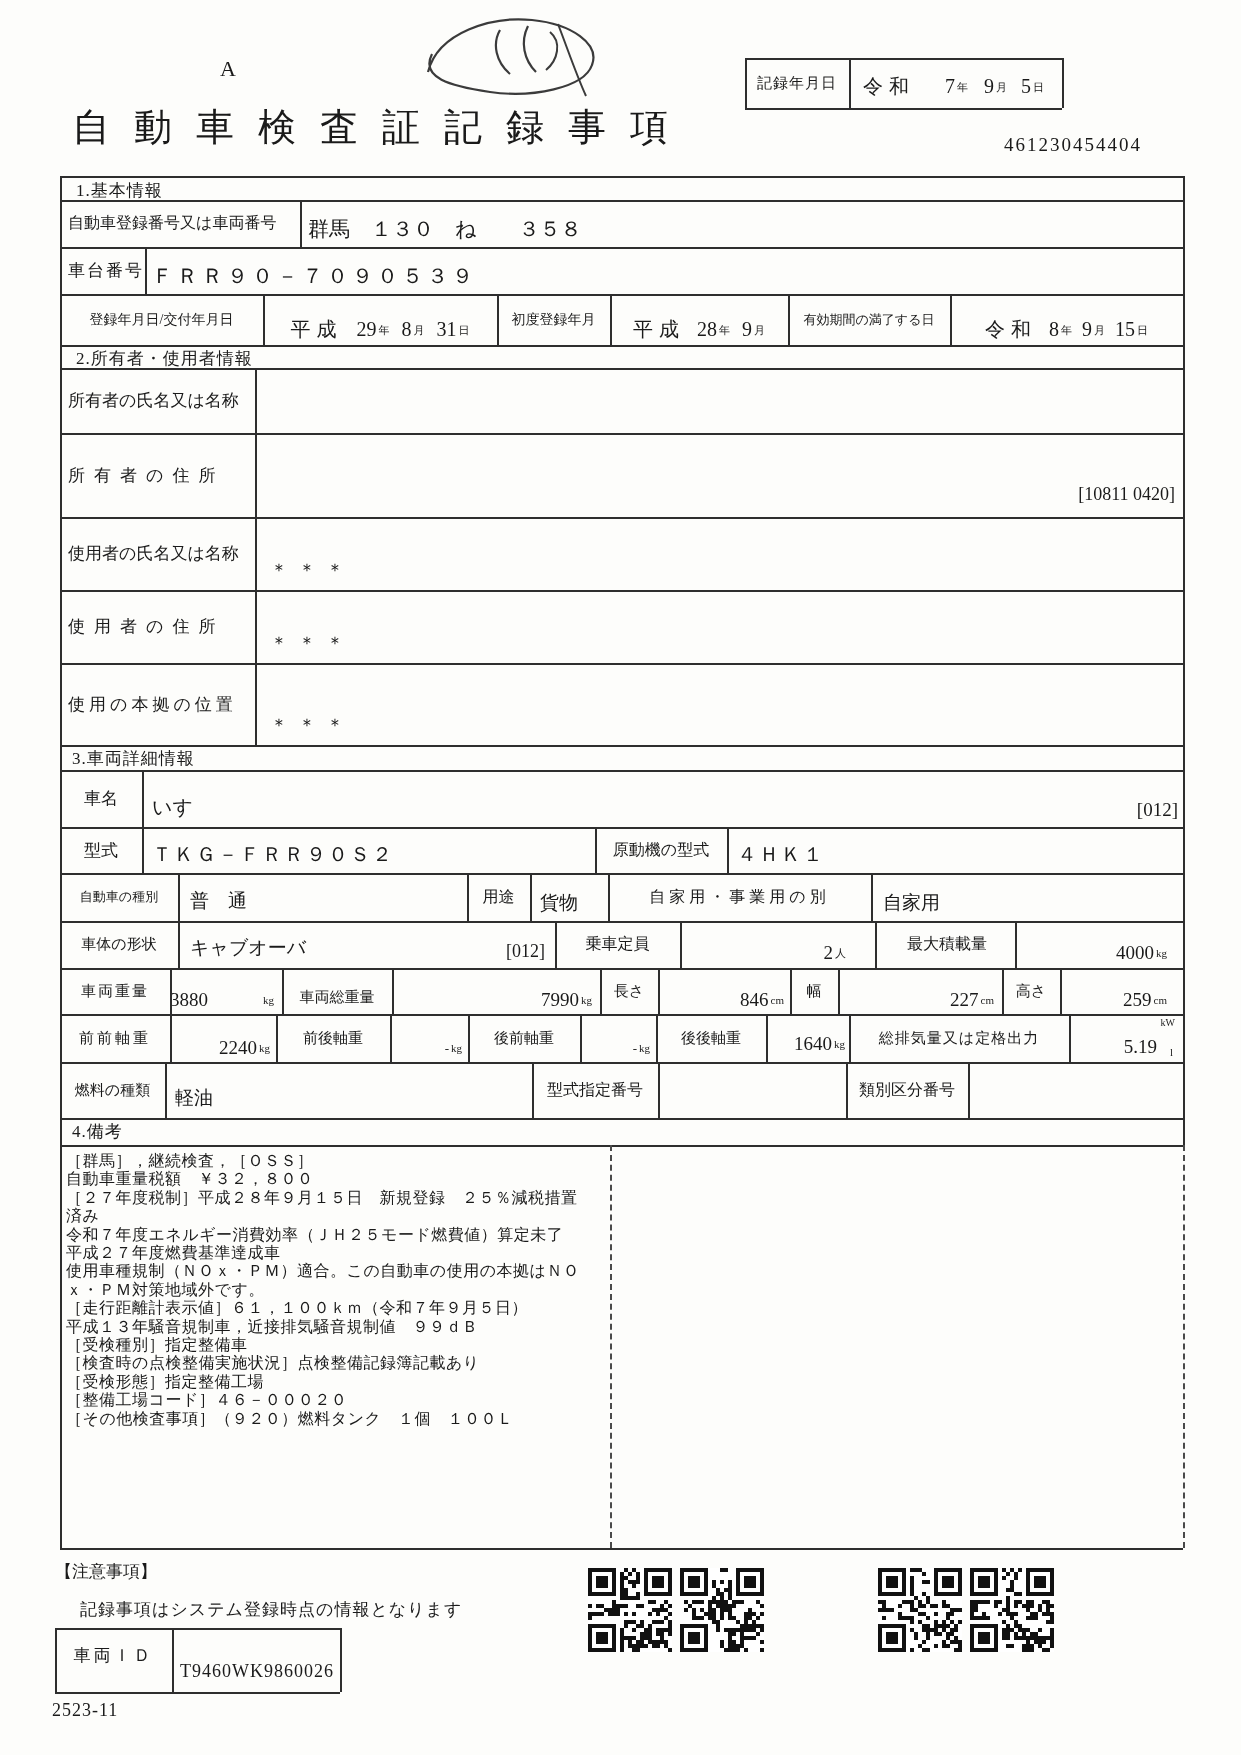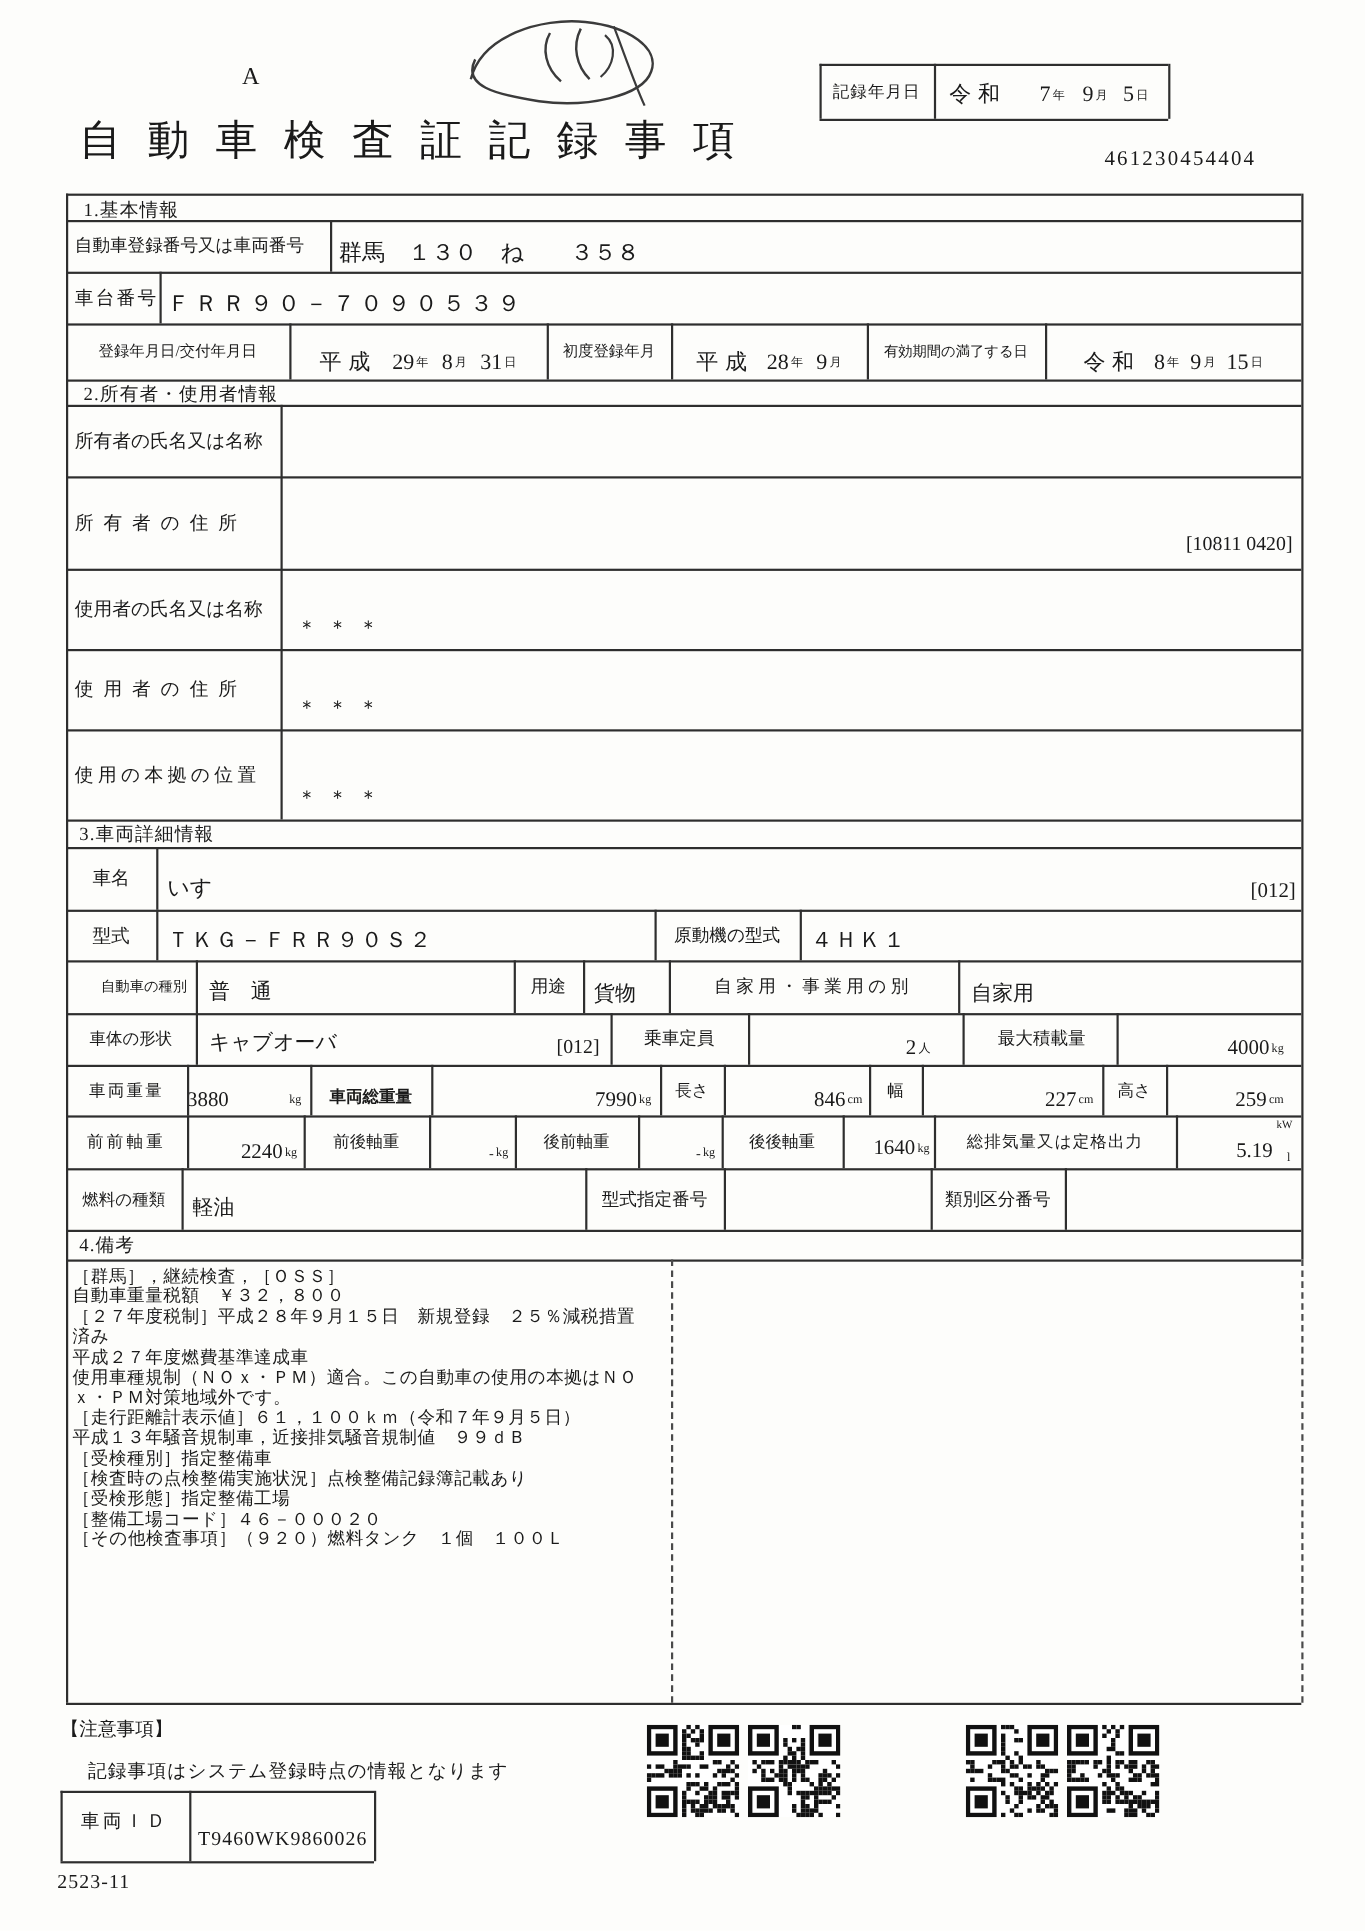--- a/index.html
+++ b/index.html
@@ -124,21 +124,21 @@
 
   <div class="midc" style="left:60px;top:770px;width:82px;height:57px;font-size:17px;">車名</div>
   <div class="cellv" style="left:152px;top:770px;width:300px;height:57px;padding-bottom:6px;font-size:20px;">いすゞ</div>
   <div class="cellv right" style="left:1000px;top:770px;width:178px;height:57px;padding-bottom:6px;font-size:19px;">[012]</div>
 
   <div class="midc" style="left:60px;top:827px;width:82px;height:46px;font-size:17px;">型式</div>
   <div class="cellv" style="left:152px;top:827px;width:420px;height:46px;padding-bottom:5px;font-size:20px;letter-spacing:2px;">ＴＫＧ－ＦＲＲ９０Ｓ２</div>
   <div class="midc" style="left:595px;top:827px;width:132px;height:46px;font-size:16px;">原動機の型式</div>
   <div class="cellv" style="left:737px;top:827px;width:300px;height:46px;padding-bottom:5px;font-size:20px;letter-spacing:2px;">４ＨＫ１</div>
 
-  <div class="midc" style="left:60px;top:873px;width:118px;height:48px;font-size:13px;margin-left:12px;">自動車の種別</div>
+  <div class="midc" style="left:60px;top:873px;width:118px;height:48px;font-size:13px;">自動車の種別</div>
   <div class="cellv" style="left:190px;top:873px;width:250px;height:48px;padding-bottom:7px;font-size:19px;">普　通</div>
   <div class="midc" style="left:467px;top:873px;width:63px;height:48px;font-size:16px;">用途</div>
   <div class="cellv" style="left:540px;top:873px;width:66px;height:48px;padding-bottom:5px;font-size:19px;">貨物</div>
   <div class="midc" style="left:608px;top:873px;width:263px;height:48px;font-size:16px;letter-spacing:4px;">自家用・事業用の別</div>
   <div class="cellv" style="left:883px;top:873px;width:290px;height:48px;padding-bottom:5px;font-size:19px;">自家用</div>
 
   <div class="midc" style="left:60px;top:921px;width:118px;height:47px;font-size:15px;">車体の形状</div>
   <div class="cellv" style="left:190px;top:921px;width:260px;height:47px;padding-bottom:7px;font-size:19px;">キャブオーバ</div>
   <div class="cellv right" style="left:430px;top:921px;width:115px;height:47px;padding-bottom:6px;font-size:18px;">[012]</div>
   <div class="midc" style="left:555px;top:921px;width:125px;height:47px;font-size:16px;">乗車定員</div>
@@ -150,21 +150,21 @@
   <div class="cellv right" style="left:1015px;top:921px;width:160px;height:47px;padding:0 8px 6px 0;">
     <span class="num" style="font-size:19px;">4000</span>
       <span class="unit">kg</span>
   </div>
 
   <div class="midc" style="left:60px;top:968px;width:110px;height:46px;font-size:15px;letter-spacing:2px;">車両重量</div>
   <div class="cellv right" style="left:170px;top:968px;width:112px;height:46px;padding:0 8px 5px 0;justify-content:space-between;">
     <span class="num" style="font-size:19px;">3880</span>
       <span class="unit">kg</span>
   </div>
-  <div class="midc" style="left:282px;top:968px;width:110px;height:58px;font-size:15px;font-weight:bold;">車両総重量</div>
+  <div class="midc" style="left:282px;top:968px;width:110px;height:58px;font-size:15px;">車両総重量</div>
   <div class="cellv right" style="left:392px;top:968px;width:208px;height:46px;padding:0 8px 5px 0;">
     <span class="num" style="font-size:19px;">7990</span>
       <span class="unit">kg</span>
   </div>
   <div class="midc" style="left:600px;top:968px;width:58px;height:46px;font-size:15px;">長さ</div>
   <div class="cellv right" style="left:658px;top:968px;width:132px;height:46px;padding:0 6px 5px 0;">
     <span class="num" style="font-size:19px;">846</span>
       <span class="unit">cm</span>
   </div>
   <div class="midc" style="left:790px;top:968px;width:48px;height:46px;font-size:15px;">幅</div>
@@ -210,20 +210,21 @@
   <div class="midc" style="left:532px;top:1062px;width:126px;height:56px;font-size:16px;">型式指定番号</div>
   <div class="cellv" style="left:665px;top:1062px;width:175px;height:56px;padding-bottom:7px;font-size:18px;"></div>
   <div class="midc" style="left:846px;top:1062px;width:122px;height:56px;font-size:16px;">類別区分番号</div>
   <div class="cellv" style="left:975px;top:1062px;width:200px;height:56px;padding-bottom:7px;font-size:18px;"></div>
 
   <div id="remarks" class="abs" style="left:66px;top:1152px;width:540px;font-size:16px;line-height:18.4px;letter-spacing:0.5px;">
     <div>［群馬］，継続検査，［ＯＳＳ］</div>
     <div>自動車重量税額　￥３２，８００</div>
     <div>［２７年度税制］平成２８年９月１５日　新規登録　２５％減税措置</div>
     <div>済み</div>
+    <div>令和７年度エネルギー消費効率（ＪＨ２５モード燃費値）算定未了</div>
     <div>平成２７年度燃費基準達成車</div>
     <div>使用車種規制（ＮＯｘ・ＰＭ）適合。この自動車の使用の本拠はＮＯ</div>
     <div>ｘ・ＰＭ対策地域外です。</div>
     <div>［走行距離計表示値］６１，１００ｋｍ（令和７年９月５日）</div>
     <div>平成１３年騒音規制車，近接排気騒音規制値　９９ｄＢ</div>
     <div>［受検種別］指定整備車</div>
     <div>［検査時の点検整備実施状況］点検整備記録簿記載あり</div>
     <div>［受検形態］指定整備工場</div>
     <div>［整備工場コード］４６－０００２０</div>
     <div>［その他検査事項］（９２０）燃料タンク　１個　１００Ｌ</div>

